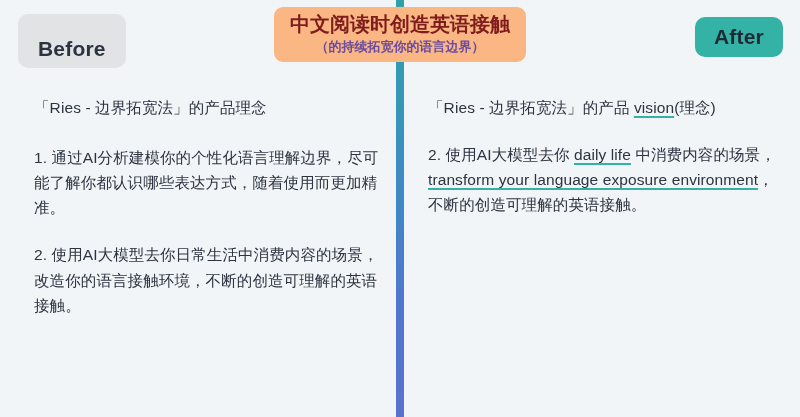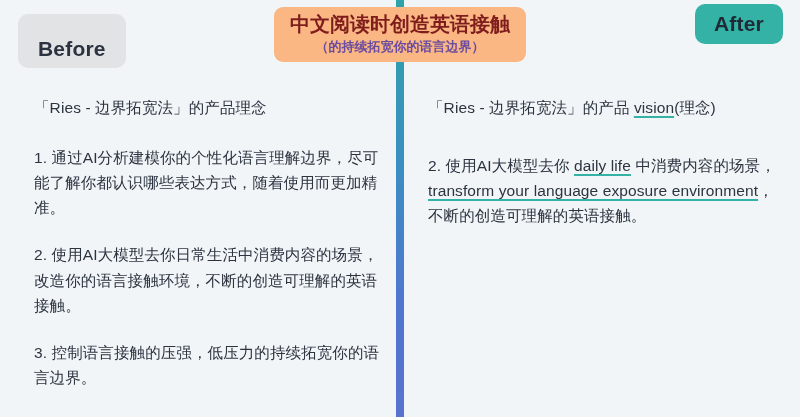--- a/index.html
+++ b/index.html
@@ -46,21 +46,21 @@
     font-size: 21px;
     font-weight: bold;
     color: #2b3240;
     letter-spacing: 0.2px;
     line-height: 1;
   }
 
   .pill-after {
     position: absolute;
     right: 17px;
-    top: 4px;
+    top: 17px;
     padding: 9px 19px 10px 19px;
     background: #35b2a6;
     border-radius: 10px;
     font-size: 21px;
     font-weight: bold;
     color: #1e2a36;
     letter-spacing: 0.2px;
     line-height: 1;
   }
 
@@ -108,21 +108,21 @@
   }
 
   .para {
     font-size: 15.5px;
     line-height: 1.62;
     color: #2c3440;
     margin: 0 0 22px 0;
     letter-spacing: 0.1px;
   }
   .col-left .para:first-child { margin-bottom: 25px; }
-  .col-right .para:first-child { margin-bottom: 33px; }
+  .col-right .para:first-child { margin-bottom: 22px; }
   .col-right .para { margin-bottom: 21px; }
 
   .hl {
     text-decoration: underline;
     text-decoration-color: #35b2a6;
     text-decoration-thickness: 2px;
     text-underline-offset: 3px;
     color: #2c3440;
   }
 </style>
@@ -139,19 +139,18 @@
     <div class="cb-sub">（的持续拓宽你的语言边界）</div>
   </div>
 
   <div class="pill-after">After</div>
 </div>
 
 <div class="col col-left">
     <p class="para"><span>「Ries - 边界拓宽法」的产品理念</span></p>
     <p class="para"><span>1. 通过AI分析建模你的个性化语言理解边界，尽可能了解你都认识哪些表达方式，随着使用而更加精准。</span></p>
     <p class="para"><span>2. 使用AI大模型去你日常生活中消费内容的场景，改造你的语言接触环境，不断的创造可理解的英语接触。</span></p>
-    <p class="para"><span>3. 控制语言接触的压强，低压力的持续拓宽你的语言边界。</span></p>
   </div>
 
 <div class="col col-right">
     <p class="para"><span>「Ries - 边界拓宽法」的产品 </span><span class="hl">vision</span><span>(理念)</span></p>
     <p class="para"><span>2. 使用AI大模型去你 </span><span class="hl">daily life</span><span> 中消费内容的场景，</span><span class="hl">transform your language exposure environment</span><span>，不断的创造可理解的英语接触。</span></p>
   </div>
 
 </body></html>

